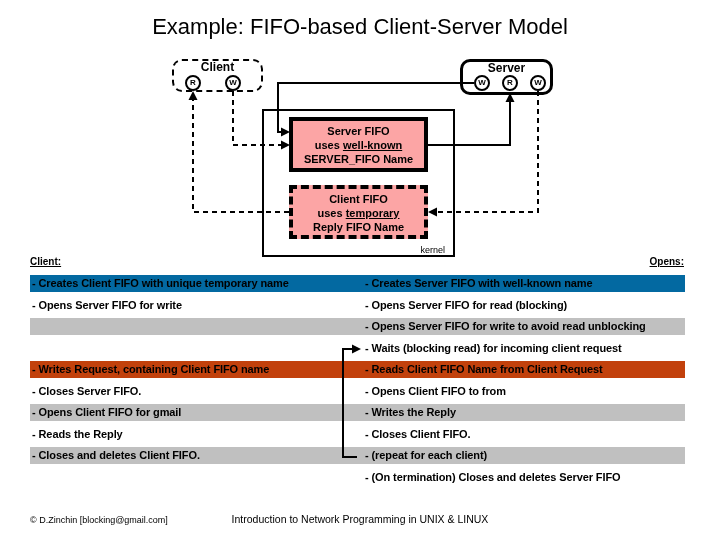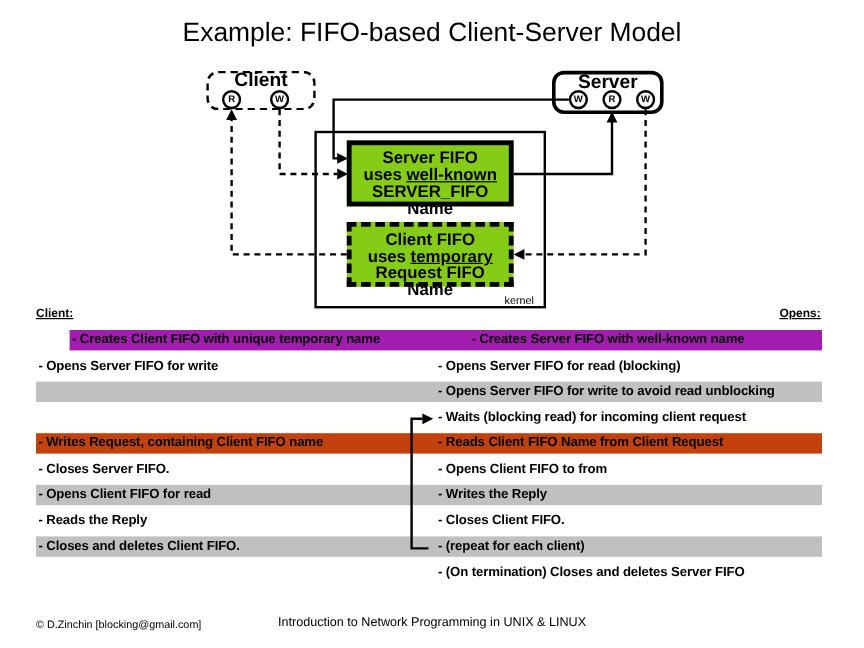--- a/index.html
+++ b/index.html
@@ -9,28 +9,28 @@
 
   .abs { position:absolute; }
 
   
   #title { top:14px; left:0; width:720px; text-align:center; font-size:22px; }
 
   
   .endpoint-box { border-radius:10px; background:#fff; }
   #client-box { left:172px; top:59px; width:91px; height:33px; border:2.5px dashed #000; }
   #server-box { left:460px; top:59px; width:93px; height:36px; border:3px solid #000; }
-  .endpoint-label { display:block; text-align:center; font-size:16px; font-weight:bold; line-height:13px; }
+  .endpoint-label { display:block; text-align:center; font-size:12px; font-weight:bold; line-height:13px; }
   .port { position:absolute; width:16px; height:16px; border:2px solid #000; border-radius:50%;
           background:#fff; font-size:8px; font-weight:bold; text-align:center; line-height:12px; z-index:5; }
 
   #kernel-box { left:262px; top:109px; width:193px; height:148px; border:2px solid #000; }
   #kernel-label { position:absolute; right:8px; bottom:0px; font-size:9px; }
 
-  .fifo-box { background:#84cc16; z-index:4; text-align:center; font-size:14px; font-weight:bold; line-height:14px; }
+  .fifo-box { background:#fca5a5; z-index:4; text-align:center; font-size:11px; font-weight:bold; line-height:14px; }
   #server-fifo-box { left:289px; top:117px; width:139px; height:55px; border:4px solid #000; padding-top:3px; }
   #client-fifo-box { left:289px; top:185px; width:139px; height:54px; border:4px dashed #000; padding-top:3px; }
   .u { text-decoration:underline;margin-top:44px; }
 
   #connections { left:0; top:0; width:720px; height:540px; z-index:6; pointer-events:none; }
   #connections polyline { fill:none; stroke:#000; stroke-width:2; }
   #connections polygon { fill:#000; stroke:none; }
   #connections .dash { stroke-dasharray:5,4; }
 
   
@@ -74,21 +74,21 @@
   <div class="port" style="left:530px; top:75px;">W</div>
 
   <div id="server-fifo-box" class="abs fifo-box">
     <div>Server FIFO</div>
     <div><span>uses </span><span class="u">well-known</span></div>
     <div>SERVER_FIFO Name</div>
   </div>
   <div id="client-fifo-box" class="abs fifo-box">
     <div>Client FIFO</div>
     <div><span>uses </span><span class="u">temporary</span></div>
-    <div>Request FIFO Name</div>
+    <div>Reply FIFO Name</div>
   </div>
 
   <svg id="connections" class="abs" viewBox="0 0 720 540">
 
     <polyline points="474,83 278,83 278,132 282,132"></polyline>
     <polygon points="290,132 281,127.5 281,136.5"></polygon>
 
     <polyline class="dash" points="233,91 233,145 281,145"></polyline>
     <polygon points="290,145 281,140.5 281,149.5"></polygon>
 
@@ -102,21 +102,21 @@
     <polygon points="193,91 188.5,100 197.5,100"></polygon>
 
     <polyline points="357,457 343,457 343,349 352,349"></polyline>
     <polygon points="361,349 352,344.5 352,353.5"></polygon>
   </svg>
 
   <div id="client-header" class="abs col-header">Client:</div>
   <div id="server-header" class="abs col-header">Opens:</div>
 
   <div id="steps" class="abs">
-    <div class="t-row" style="background: #a21caf; margin-left: 28px;">
+    <div class="t-row" style="background: #0369a1;">
       <span class="cl">- Creates Client FIFO with unique temporary name</span>
       <span class="sr">- Creates Server FIFO with well-known name</span>
     </div>
     <div class="t-row">
       <span class="cl">- Opens Server FIFO for write</span>
       <span class="sr">- Opens Server FIFO for read (blocking)</span>
     </div>
     <div class="t-row" style="background: rgb(192, 192, 192);">
       <span class="cl"></span>
       <span class="sr">- Opens Server FIFO for write to avoid read unblocking</span>
@@ -127,21 +127,21 @@
     </div>
     <div class="t-row" style="background: #c2410c;">
       <span class="cl">- Writes Request, containing Client FIFO name</span>
       <span class="sr">- Reads Client FIFO Name from Client Request</span>
     </div>
     <div class="t-row">
       <span class="cl">- Closes Server FIFO.</span>
       <span class="sr">- Opens Client FIFO to from</span>
     </div>
     <div class="t-row" style="background: rgb(192, 192, 192);">
-      <span class="cl">- Opens Client FIFO for read</span>
+      <span class="cl">- Opens Client FIFO for gmail</span>
       <span class="sr">- Writes the Reply</span>
     </div>
     <div class="t-row">
       <span class="cl">- Reads the Reply</span>
       <span class="sr">- Closes Client FIFO.</span>
     </div>
     <div class="t-row" style="background: rgb(192, 192, 192);">
       <span class="cl">- Closes and deletes Client FIFO.</span>
       <span class="sr">- (repeat for each client)</span>
     </div>

